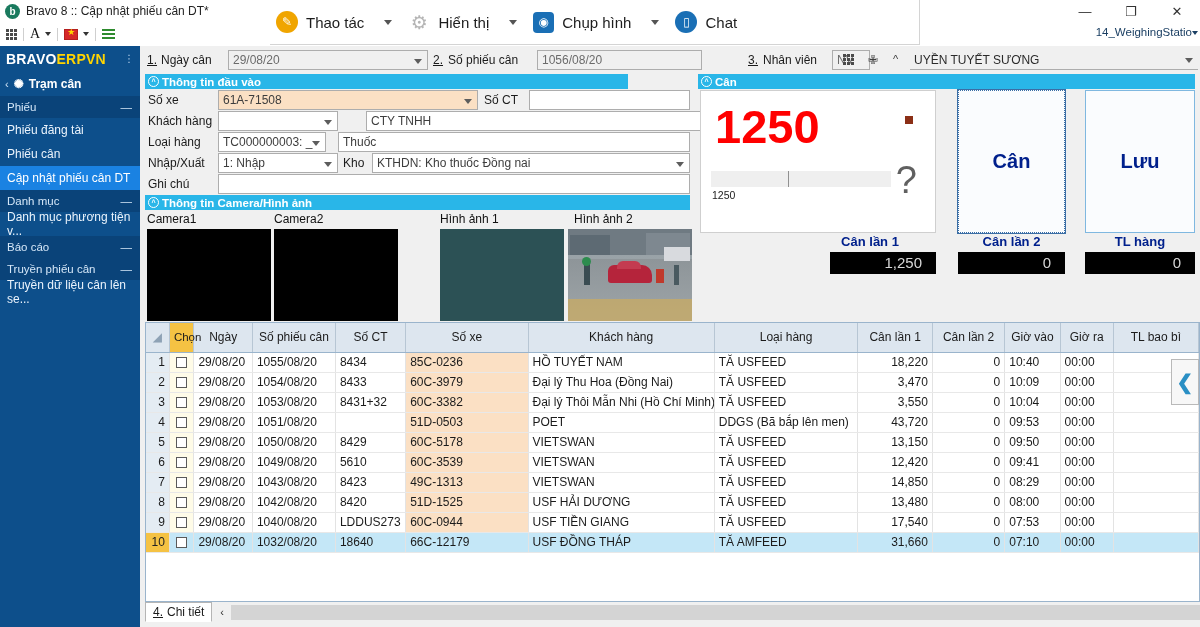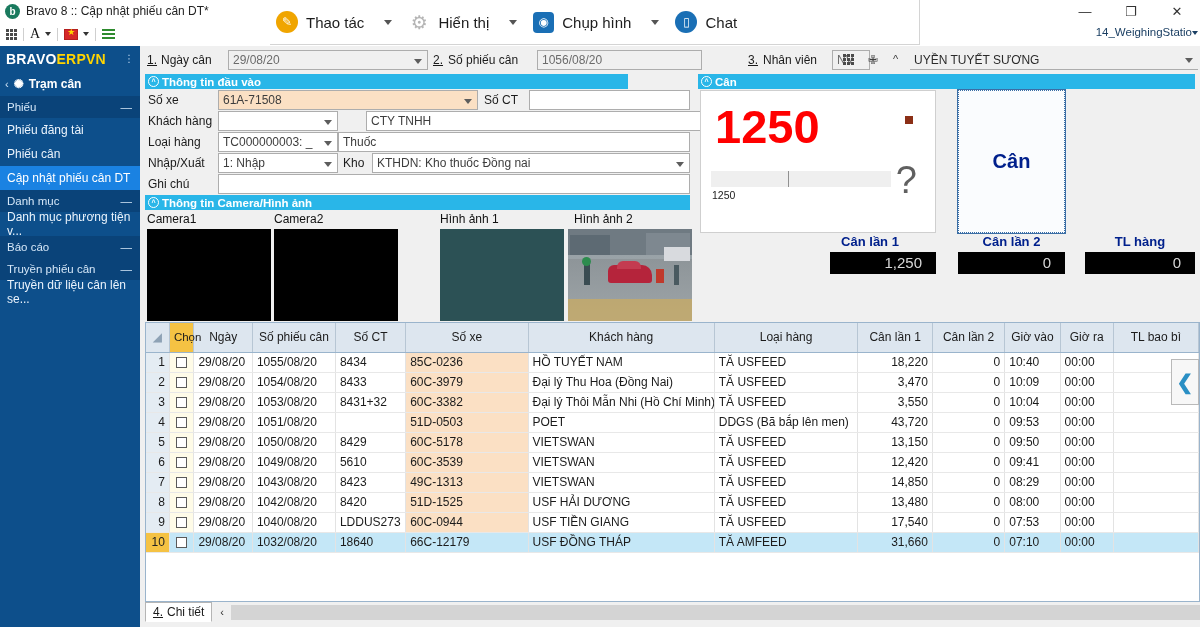--- a/index.html
+++ b/index.html
@@ -305,21 +305,21 @@
 
     <span class="lbl" style="position:absolute;left:8px;top:68px;">Khách hàng</span>
     <div class="fld combo" style="position:absolute;left:78px;top:65px;width:120px;">
       <span></span>
     </div>
     <div class="fld" style="position:absolute;left:198px;top:65px;width:352px;margin-left:28px;">
       <span>CTY TNHH</span>
     </div>
 
     <span class="lbl" style="position:absolute;left:8px;top:89px;">Loại hàng</span>
-    <div class="fld combo" style="position:absolute;left:78px;top:86px;width:120px;">
+    <div class="fld combo" style="position:absolute;left:78px;top:86px;width:108px;">
       <span>TC000000003: _</span>
     </div>
     <div class="fld" style="position:absolute;left:198px;top:86px;width:352px;">
       <span>Thuốc</span>
     </div>
 
     <span class="lbl" style="position:absolute;left:8px;top:110px;">Nhập/Xuất</span>
     <div class="fld combo" style="position:absolute;left:78px;top:107px;width:120px;">
       <span>1: Nhập</span>
     </div>
@@ -375,20 +375,23 @@
         <div class="divider"></div>
       </div>
       <div style="position:absolute;left:11px;top:98px;font-size:10.5px;color:#222;">1250</div>
       <div class="qmark" style="position:absolute;right:18px;top:74px;">?</div>
     </div>
 
     <div class="btn-big focus" style="position:absolute;left:818px;top:44px;width:107px;height:143px;">
       <span>Cân</span>
     </div>
 
+    <div class="btn-big" style="position:absolute;left:945px;top:44px;width:110px;height:143px;">
+      <span>Lưu</span>
+    </div>
 
     <div class="cap" style="position:absolute;left:665px;top:188px;width:130px;">Cân lần 1</div>
     <div class="cap" style="position:absolute;left:818px;top:188px;width:107px;">Cân lần 2</div>
     <div class="cap" style="position:absolute;left:945px;top:188px;width:110px;">TL hàng</div>
 
     <div class="lcd" style="position:absolute;left:690px;top:206px;width:106px;">1,250</div>
     <div class="lcd" style="position:absolute;left:818px;top:206px;width:107px;">0</div>
     <div class="lcd" style="position:absolute;left:945px;top:206px;width:110px;">0</div>
 
     <div class="grid-wrap">

